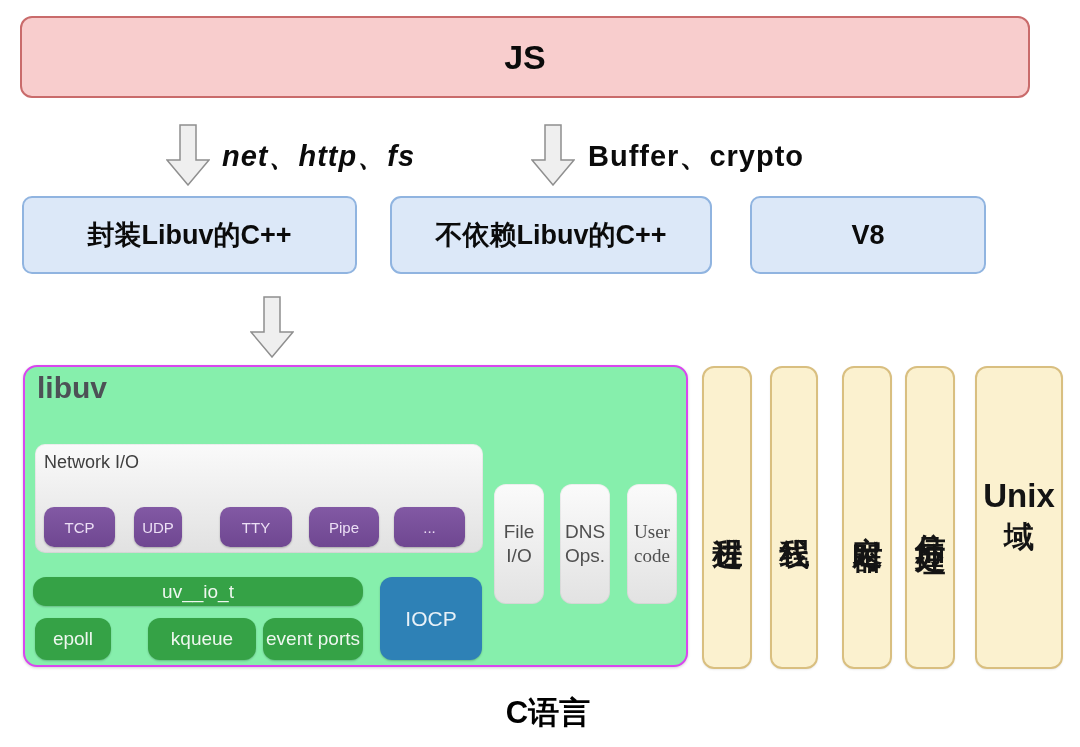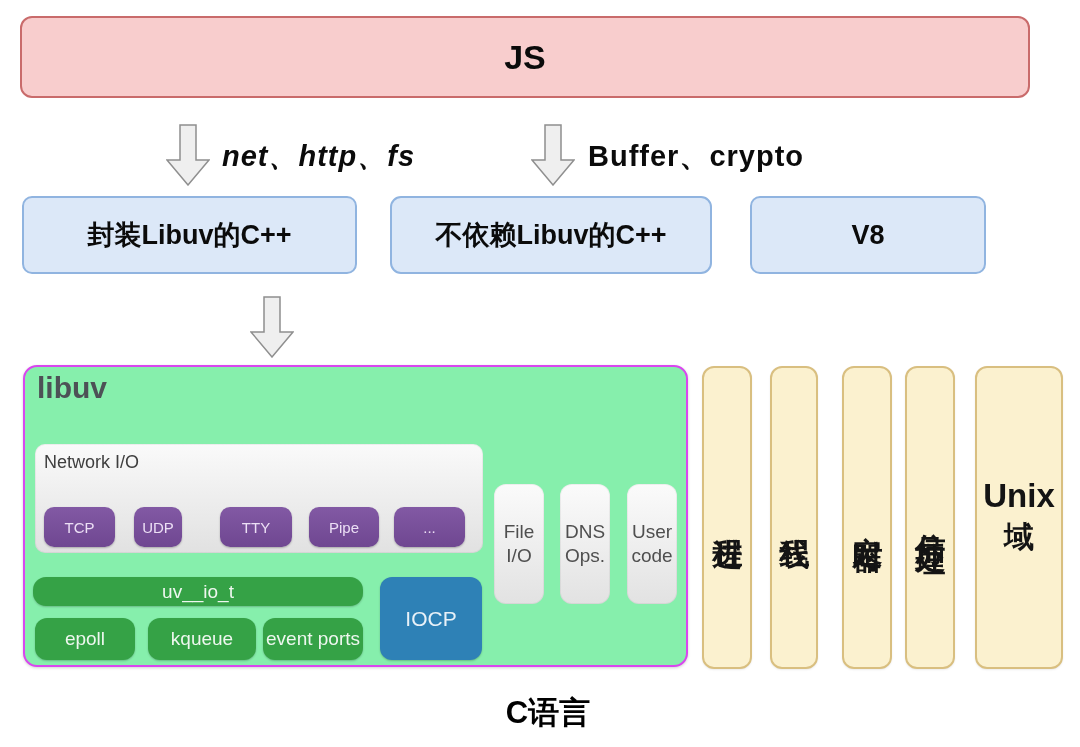--- a/index.html
+++ b/index.html
@@ -107,30 +107,30 @@
         <div>File</div>
         <div>I/O</div>
       </div>
     </div>
     <div class="box side-box" style="left:535px;">
       <div>
         <div>DNS</div>
         <div>Ops.</div>
       </div>
     </div>
-    <div class="box side-box" style="left:602px;">
+    <div class="box side-box" style="left:602px;font-family:Liberation Serif, serif;">
       <div>
         <div>User</div>
         <div>code</div>
       </div>
     </div>
 
     <div class="box green uv-bar">uv__io_t</div>
 
-    <div class="box green poll" style="left:10px;width:100px;">epoll</div>
+    <div class="box green poll" style="left:10px;width:76px;">epoll</div>
     <div class="box green poll" style="left:123px;width:108px;">kqueue</div>
     <div class="box green poll" style="left:238px;width:100px;">event ports</div>
 
     <div class="box iocp">IOCP</div>
   </div>
 
   <div class="box ycol" style="left:702px;width:50px;">
     <span class="vtext">进程</span>
   </div>
   <div class="box ycol" style="left:770px;width:48px;">

